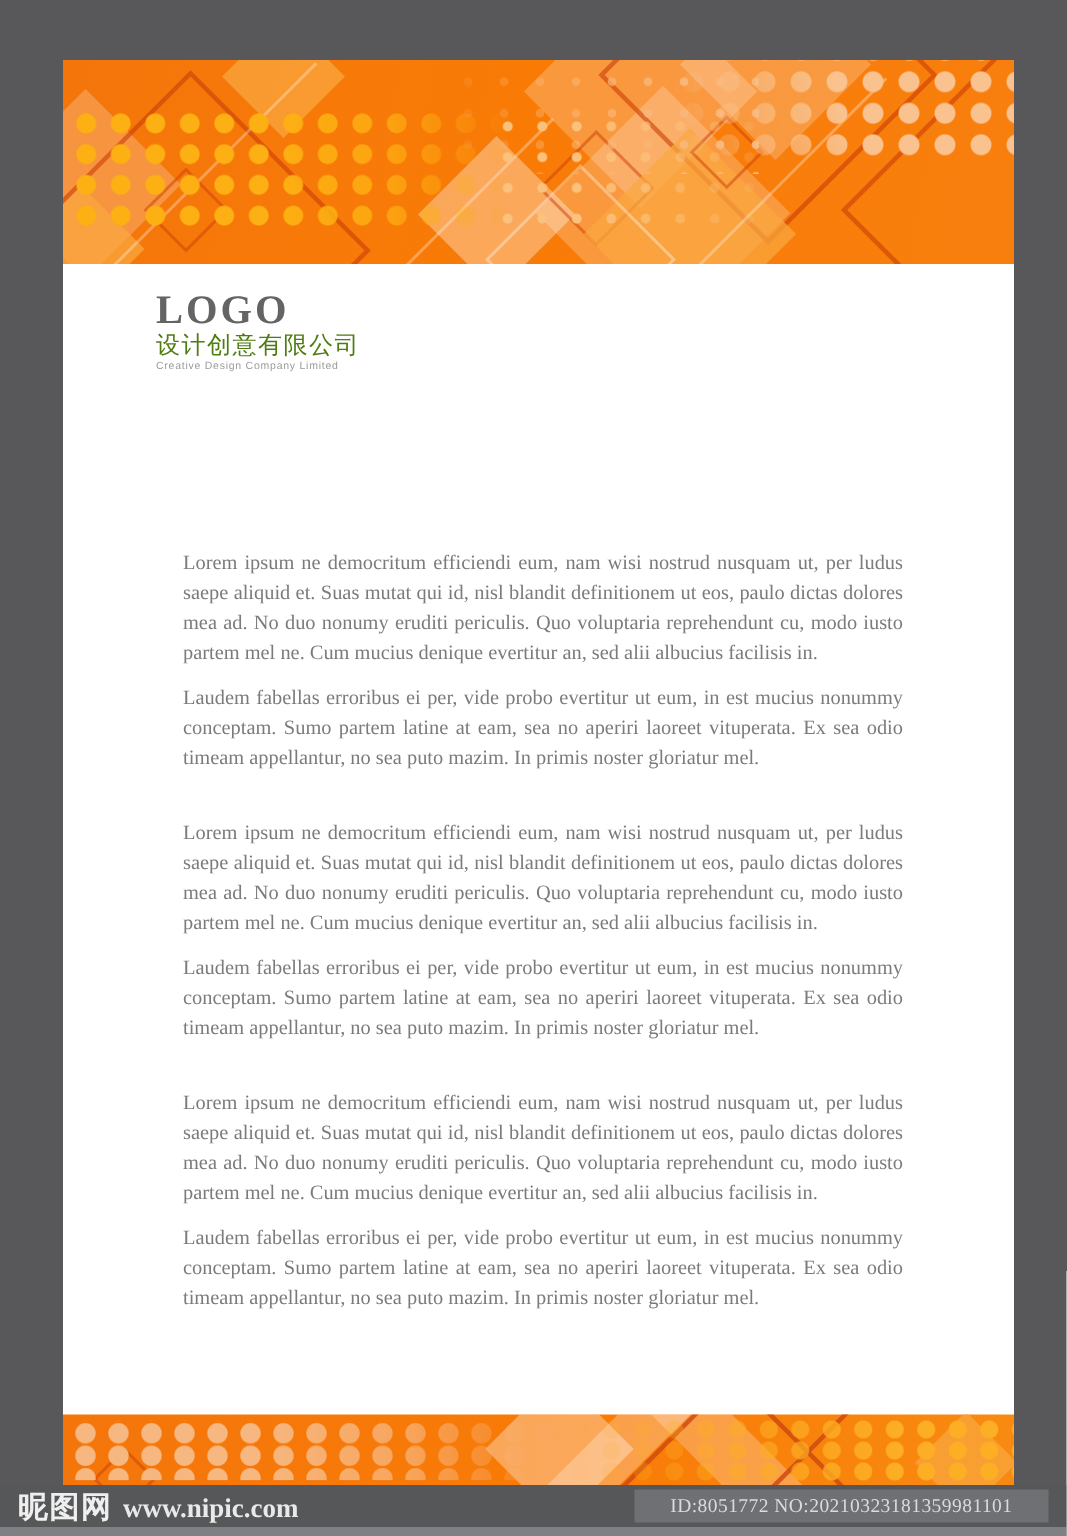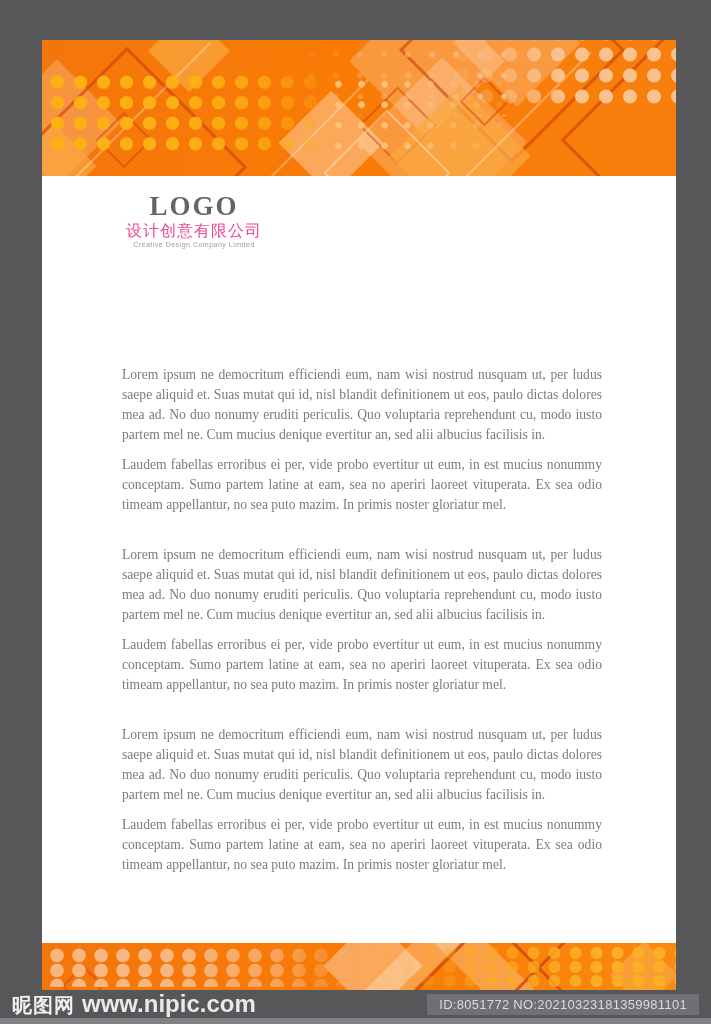--- a/index.html
+++ b/index.html
@@ -75,51 +75,51 @@
   }
   .f-dots-right {
     right:0; top:3px; width:300px; height:42px;
     background-image:radial-gradient(circle,#fcae24 5.6px, rgba(0,0,0,0) 6.4px);
     background-size:21px 14px;
     -webkit-mask-image:linear-gradient(to left,#000 25%,rgba(0,0,0,0) 100%);
             mask-image:linear-gradient(to left,#000 25%,rgba(0,0,0,0) 100%);
   }
 
   
-  .logo-block { position:absolute; left:62px; top:152px; width:180px; text-align:center; }
+  .logo-block { position:absolute; left:62px; top:152px; width:180px; }
   .logo-text  { font-size:27px; font-weight:bold; letter-spacing:2px; color:#646464; line-height:28px; }
-  .logo-cn    { font-size:16px; color:#ec4899; letter-spacing:1px; line-height:18px; margin-top:2px;
+  .logo-cn    { font-size:16px; color:#4d7c0f; letter-spacing:1px; line-height:18px; margin-top:2px;
                 font-family:"Liberation Sans", sans-serif; }
   .logo-en    { font-size:7px; color:#9b9b9b; letter-spacing:.5px; line-height:9px;
                 font-family:"Liberation Sans", sans-serif; }
 
   
   .heading {
     position:absolute; left:78px; top:243px; margin:0;
     font-size:34px; font-weight:400; letter-spacing:1px; color:#6f6f6f;
   }
   .content { position:absolute; left:80px; top:325px; width:480px; }
   .content p {
     margin:0 0 10px 0; font-size:13.6px; line-height:20px; color:#7b7b7b;
     text-align:justify;
   }
   .group { margin-bottom:30px; }
 
   
   .watermark-bar {
     position:absolute; left:0; top:990px; width:711px; height:28px;
     background:#565759; display:flex; align-items:center; justify-content:space-between;
-    padding:0 12px; font-family:Liberation Sans, sans-serif;
+    padding:0 12px; font-family:Liberation Serif, serif;
   }
   .site { display:flex; align-items:baseline; gap:7px; }
   .site-name { font-size:20px; font-weight:bold; color:#efefef; letter-spacing:1px; }
-  .site-url  { font-size:24px; font-weight:bold; color:#e9e9e9; }
+  .site-url  { font-size:18px; font-weight:bold; color:#e9e9e9; }
   .id-box {
     background:#6f7073; color:#dadbdd; font-size:13px;
-    padding:3px 12px; letter-spacing:.3px;
+    padding:3px 24px; letter-spacing:.3px;
   }
   .bottom-strip { position:absolute; left:0; top:1018px; width:711px; height:6px; background:#7e8083; }
 </style>
 </head>
 <body>
 
 <div class="page">
 
   <div class="band header-band">
     <div class="dm f-w" style="left:-30px; top:38px;  width:90px;  height:90px;"></div>

